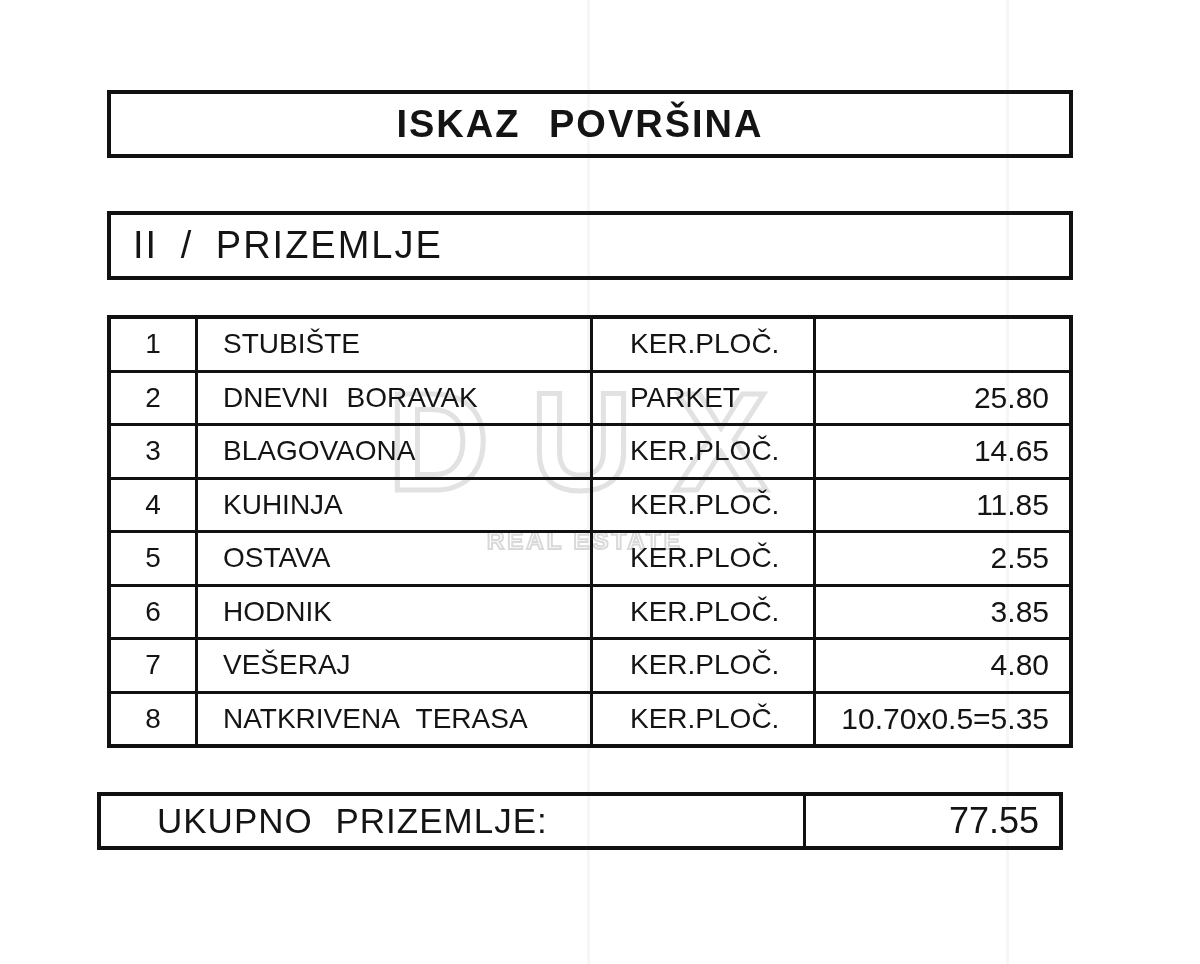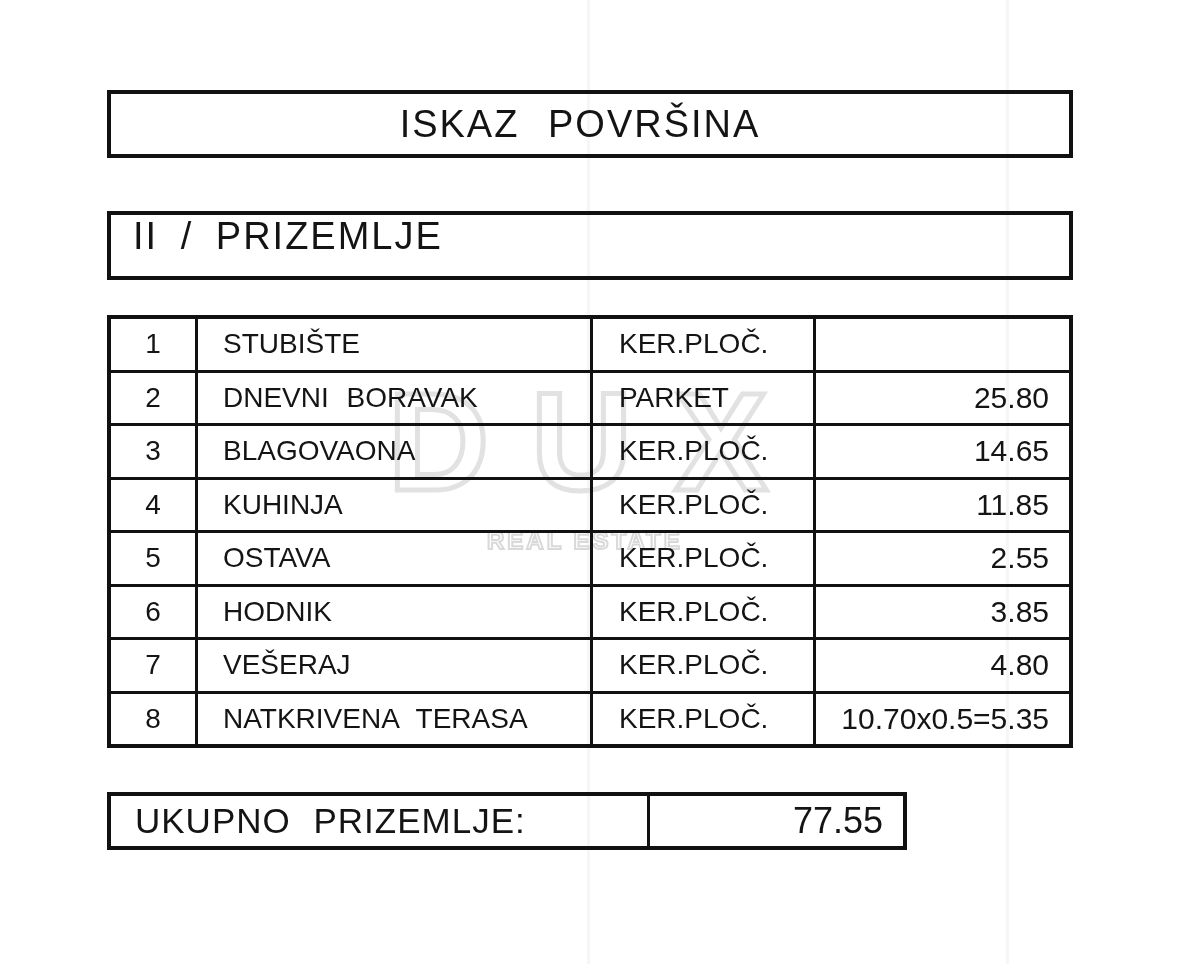--- a/index.html
+++ b/index.html
@@ -34,41 +34,41 @@
     white-space:nowrap;
   }
 
   .box { position:absolute; border:4px solid #111; background:transparent; z-index:1; }
 
   .title-box {
     left:107px; top:90px; width:966px; height:68px;
     display:flex; align-items:center; justify-content:center;
     padding-right:20px;
   }
-  .title-text { font-size:38px; letter-spacing:2px; word-spacing:16px; white-space:nowrap; }
+  .title-text { font-size:38px; letter-spacing:2px; word-spacing:16px; white-space:nowrap;font-weight:bold; }
 
   .floor-box {
     left:107px; top:211px; width:966px; height:69px;
-    display:flex; padding-left:22px;
+    display:flex; align-items:center; padding-left:22px;
   }
   .floor-text { font-size:38px; letter-spacing:2px; word-spacing:10px; white-space:nowrap; }
 
   .rooms {
     left:107px; top:315px; width:966px; height:433px;
     display:flex; flex-direction:column;
   }
   .t-row { flex:1; display:flex; border-bottom:3px solid #111; min-height:0; }
   .t-row:last-child { border-bottom:none; }
   .cell { display:flex; align-items:center; font-size:28px; white-space:nowrap; overflow:hidden; }
   .c-num  { width:87px;  justify-content:center; border-right:3px solid #111; }
   .c-name { width:395px; padding-left:25px; border-right:3px solid #111; word-spacing:10px;text-align:right; }
-  .c-mat  { width:223px; padding-left:26px; border-right:3px solid #111; }
+  .c-mat  { width:223px; padding-left:37px; border-right:3px solid #111; }
   .c-area { flex:1; justify-content:flex-end; padding-right:20px; font-size:30px; }
 
-  .total-box { left:107px; top:792px; width:800px; height:58px; display:flex; }
+  .total-box { left:97px; top:792px; width:966px; height:58px; display:flex;padding-left:32px; }
   .total-label {
     flex:1; display:flex; align-items:center; padding-left:24px;
     font-size:35px; letter-spacing:1px; word-spacing:12px;
     border-right:3px solid #111; white-space:nowrap;
   }
   .total-value {
     width:253px; display:flex; align-items:center; justify-content:flex-end;
     padding-right:20px; font-size:36px;text-align:right;
   }
 </style>

